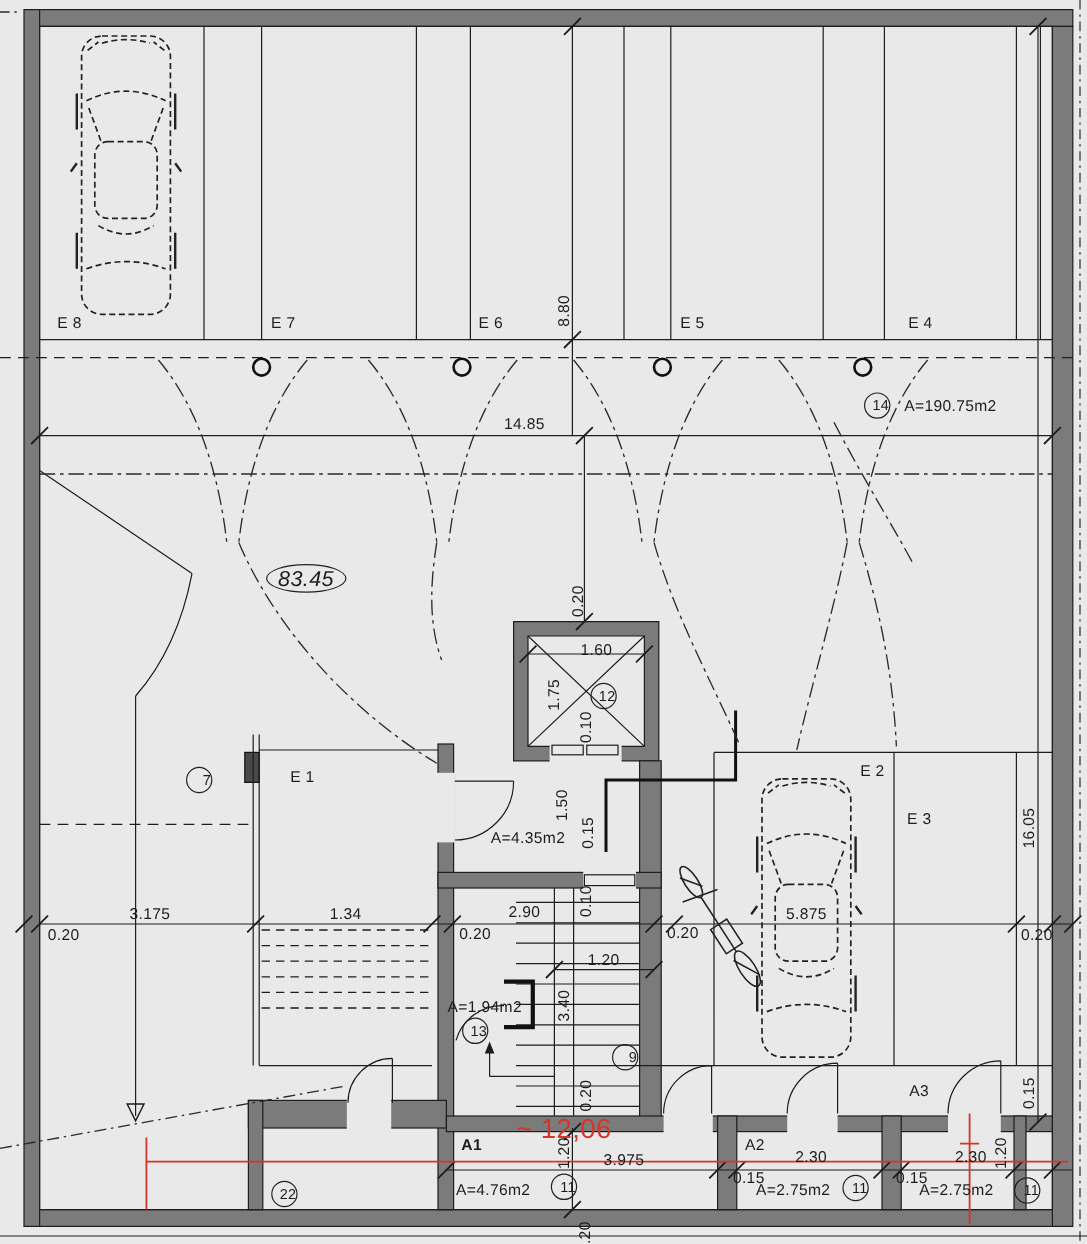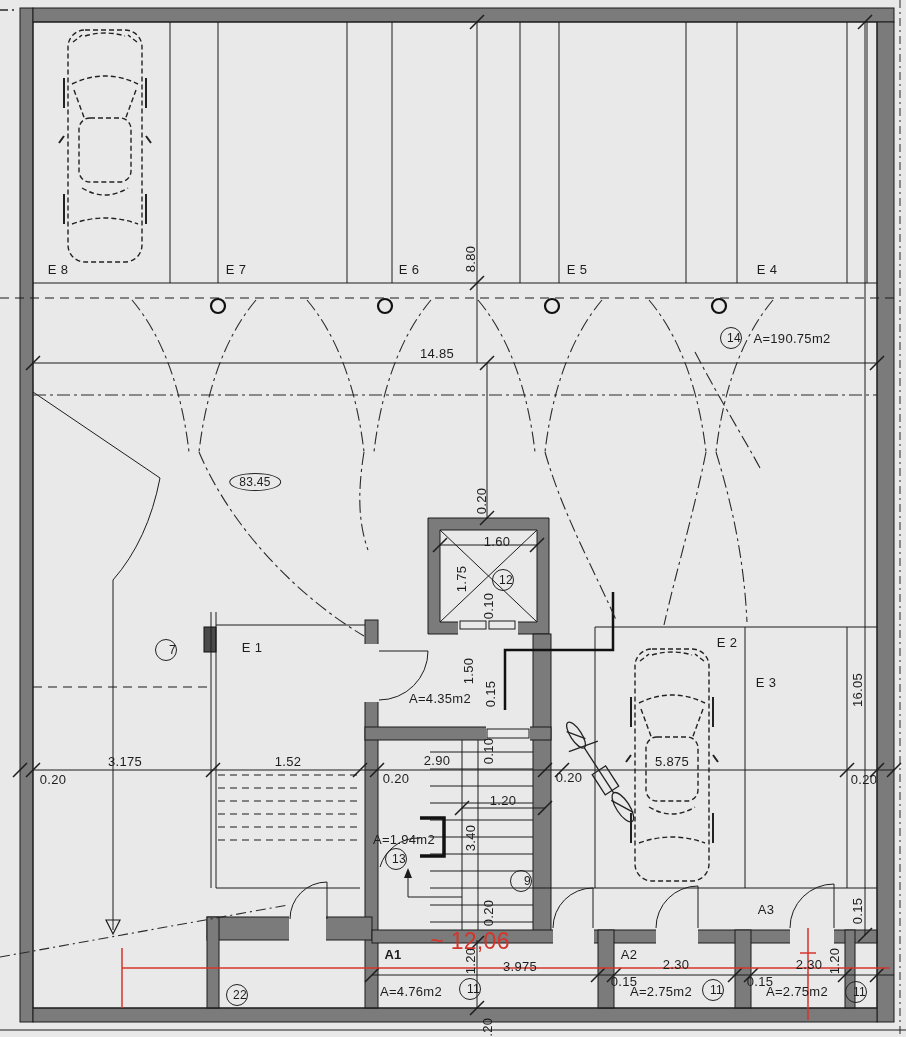--- a/index.html
+++ b/index.html
@@ -4,21 +4,21 @@
 <style>
   html,body{margin:0;padding:0;background:#e9e9e9;}
   #plan{position:relative;width:906px;height:1037px;background:#e9e9e9;overflow:hidden;
         font-family:"Liberation Sans",sans-serif;}
   #plan svg{position:absolute;left:0;top:0;}
   .lbl{position:absolute;font-size:13px;color:#1d1d1d;white-space:nowrap;
        transform:translate(-50%,-50%);letter-spacing:.3px;line-height:1;}
   .lbl.rot{transform:translate(-50%,-50%) rotate(-90deg);}
   .lbl.circled{border:1.4px solid #222;border-radius:50%;width:20px;height:20px;
        line-height:20px;text-align:right;font-size:12px;background:transparent;}
-  .lbl.ellipse{border:1.4px solid #222;border-radius:50%;padding:2px 9px;font-size:12px;}
+  .lbl.ellipse{border:1.4px solid #222;border-radius:50%;padding:2px 9px;font-size:18px;font-style:italic;}
   .lbl.red{color:#d5342b;font-size:23px;}
 </style>
 </head>
 <body>
 
 <div id="plan">
 <svg width="906" height="1037" viewBox="0 0 906 1037">
   <defs>
     <symbol id="car" viewBox="0 0 100 240">
       <g fill="none" stroke="#222" stroke-width="1.4" stroke-dasharray="5 3">
@@ -178,21 +178,21 @@
     <div class="lbl rot" style="left: 470px; top: 259px;">8.80</div>
     <div class="lbl rot" style="left: 481px; top: 501px;">0.20</div>
     <div class="lbl" style="left: 497px; top: 541px;">1.60</div>
     <div class="lbl rot" style="left: 461px; top: 579px;">1.75</div>
     <div class="lbl rot" style="left: 488px; top: 606px;">0.10</div>
     <div class="lbl rot" style="left: 468px; top: 671px;">1.50</div>
     <div class="lbl rot" style="left: 490px; top: 694px;">0.15</div>
     <div class="lbl rot" style="left: 488px; top: 751px;">0.10</div>
     <div class="lbl" style="left: 53px; top: 779px;">0.20</div>
     <div class="lbl" style="left: 125px; top: 761px;">3.175</div>
-    <div class="lbl" style="left: 288px; top: 761px;">1.52</div>
+    <div class="lbl" style="left: 288px; top: 761px;">1.34</div>
     <div class="lbl" style="left: 396px; top: 778px;">0.20</div>
     <div class="lbl" style="left: 437px; top: 760px;">2.90</div>
     <div class="lbl" style="left: 569px; top: 777px;">0.20</div>
     <div class="lbl" style="left: 672px; top: 761px;">5.875</div>
     <div class="lbl" style="left: 864px; top: 779px;">0.20</div>
     <div class="lbl rot" style="left: 857px; top: 690px;">16.05</div>
     <div class="lbl" style="left: 503px; top: 800px;">1.20</div>
     <div class="lbl rot" style="left: 470px; top: 838px;">3.40</div>
     <div class="lbl rot" style="left: 488px; top: 913px;">0.20</div>
     <div class="lbl" style="left: 520px; top: 966px;">3.975</div>

